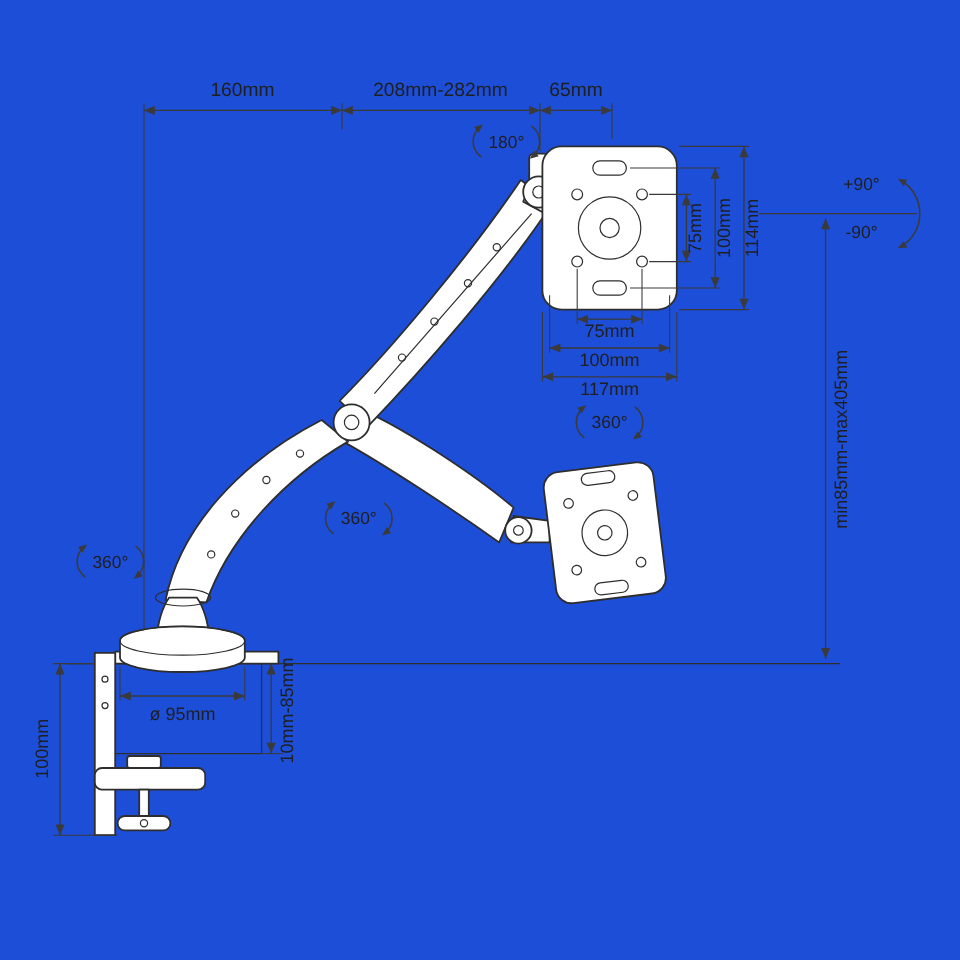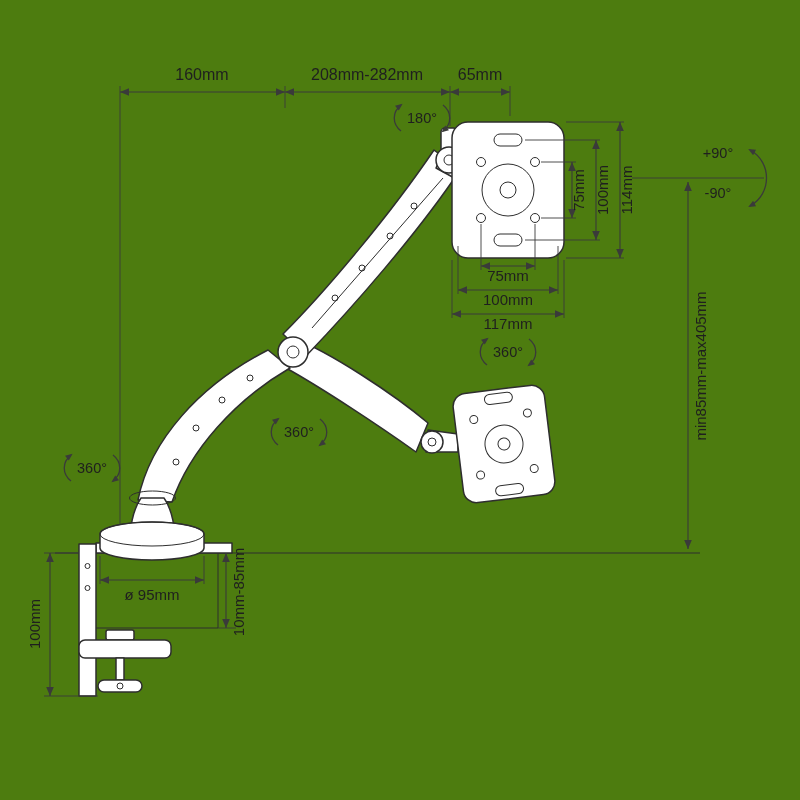--- a/index.html
+++ b/index.html
@@ -1,16 +1,16 @@
 <!DOCTYPE html>
 <html style="--line: #2e2e2e; --dim: #3a3a3a; --text: #1f1f1f;"><head>
 <meta charset="utf-8">
 <style>
   html,body{margin:0;padding:0;background:#ffffff;}
-  .stage{width:800px;height:800px;position:relative;background:#4d7c0f;overflow:hidden;}
+  .stage{width:800px;height:800px;position:relative;background:#1d4ed8;overflow:hidden;}
   svg{display:block;}
   svg text{font-family:"Liberation Sans",sans-serif;font-size:15px;fill:var(--text,#1f1f1f);}
   svg text.big{font-size:16px;}
   svg text.rot{font-size:14.5px;}
   .dim{stroke:var(--dim,#3a3a3a);stroke-width:1.1;fill:none;}
   .ext{stroke:var(--dim,#4a4a4a);stroke-width:0.9;fill:none;}
   .draw{stroke:var(--line,#2e2e2e);stroke-width:1.5;fill:#ffffff;stroke-linejoin:round;stroke-linecap:round;}
   .drawthin{stroke:var(--line,#2e2e2e);stroke-width:1;fill:none;}
   .rotarc{stroke:var(--dim,#3a3a3a);stroke-width:1.3;fill:none;}
 </style>

